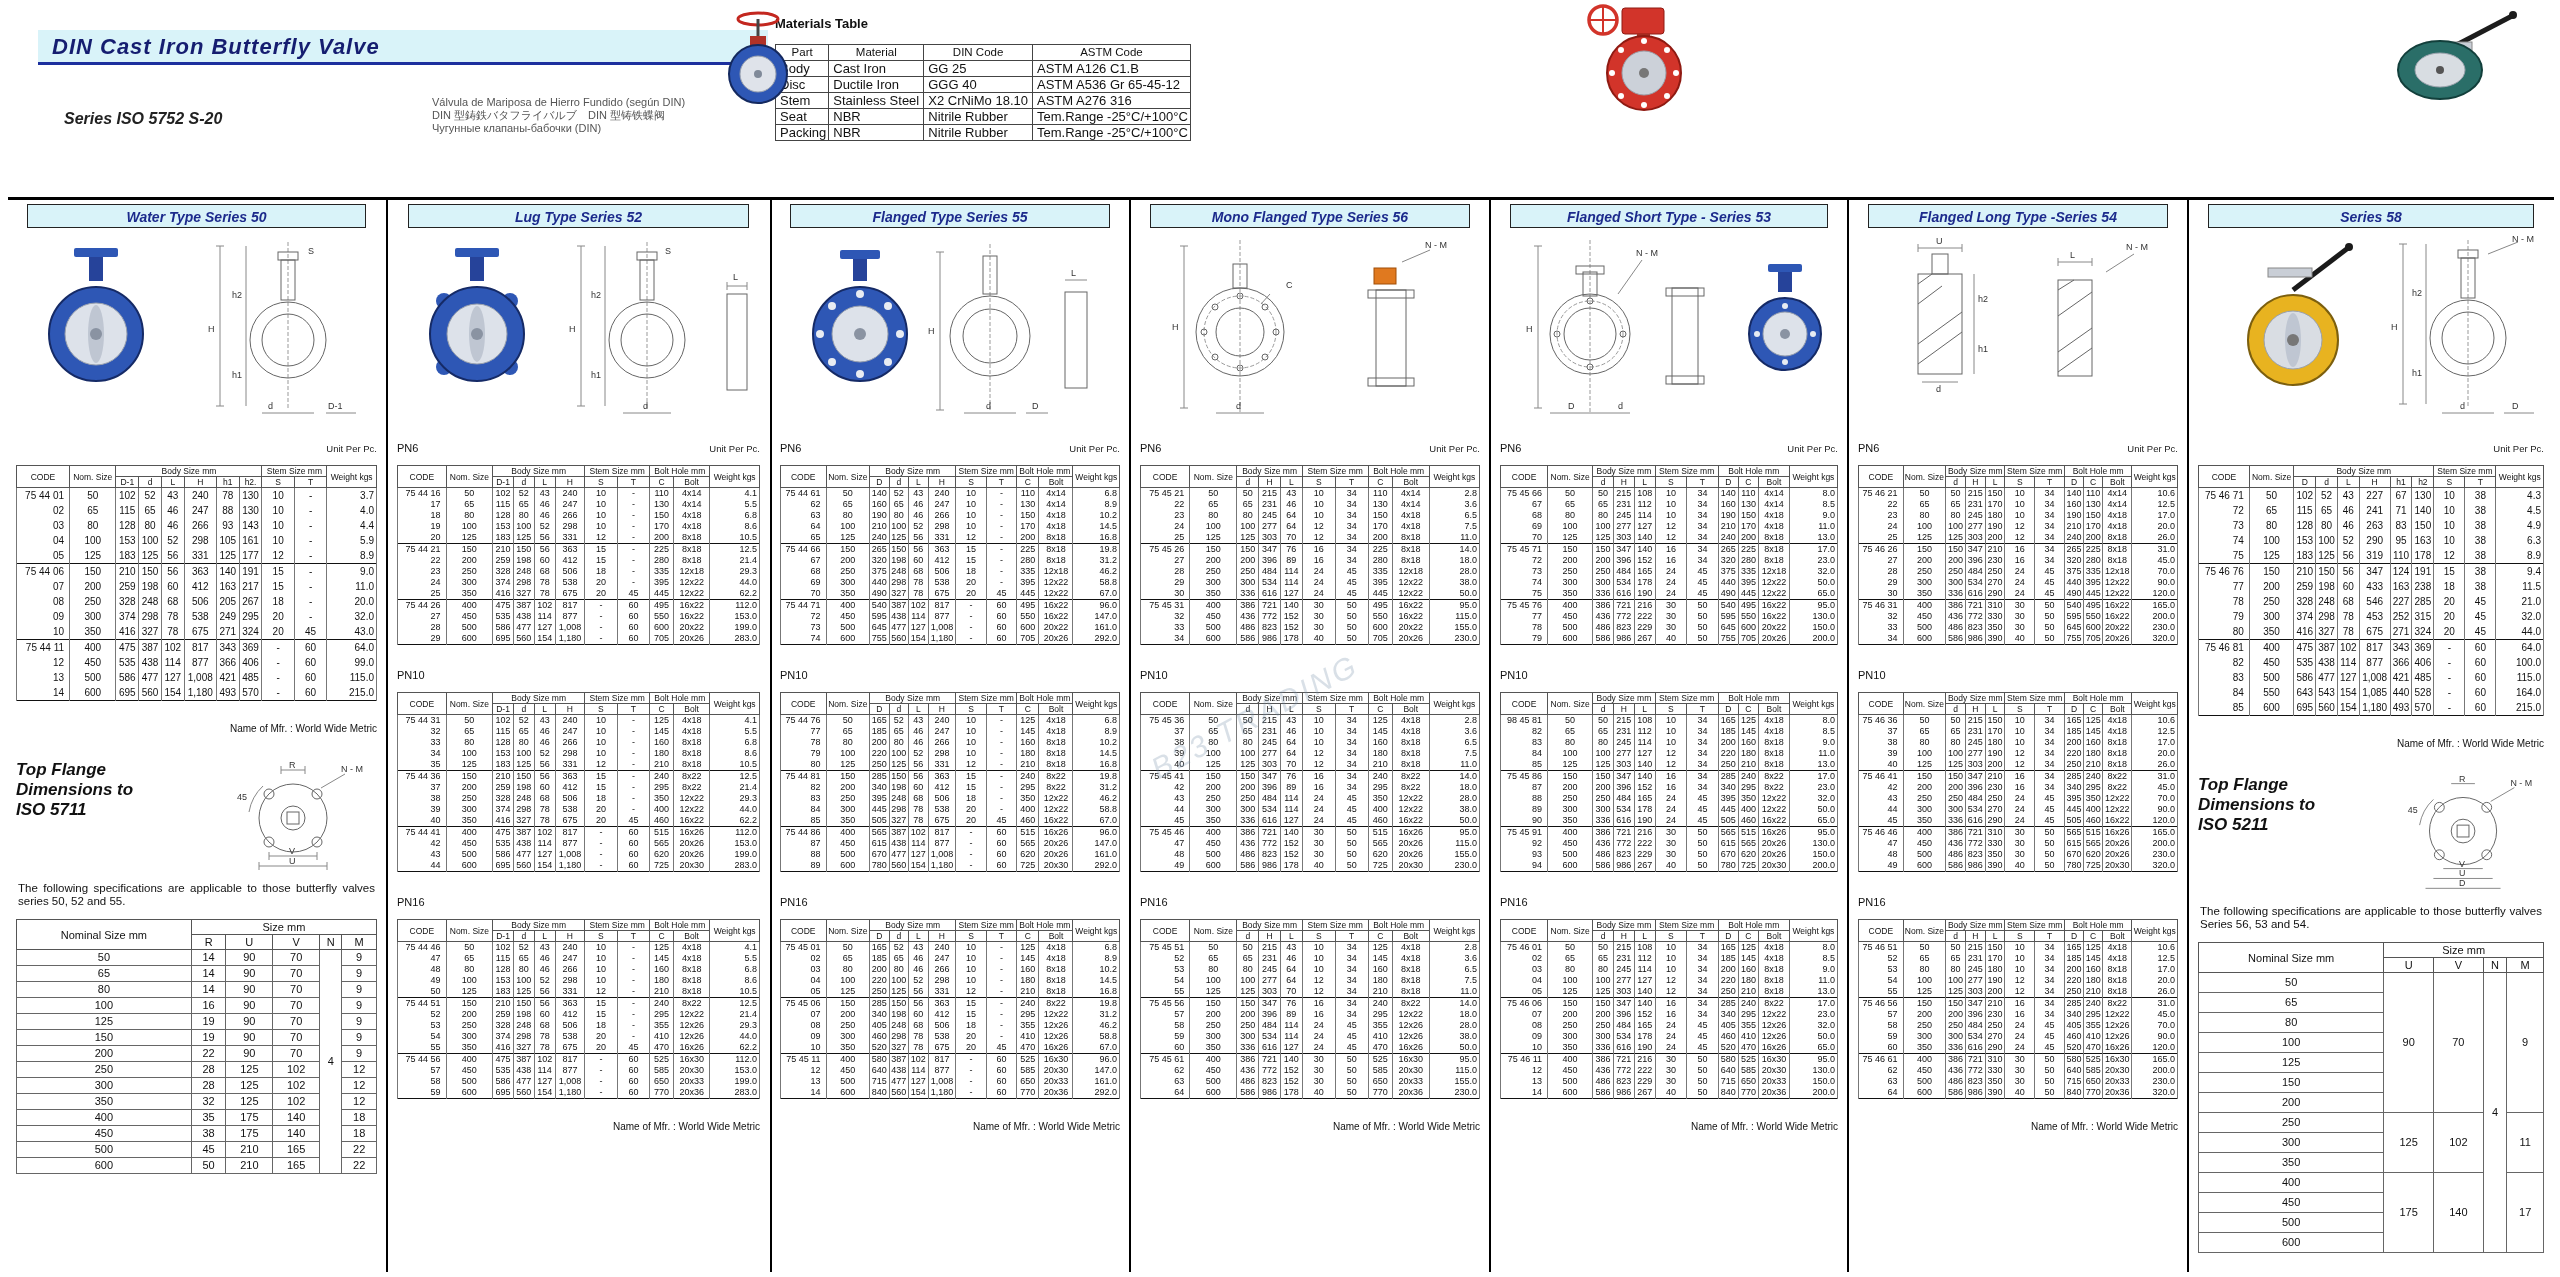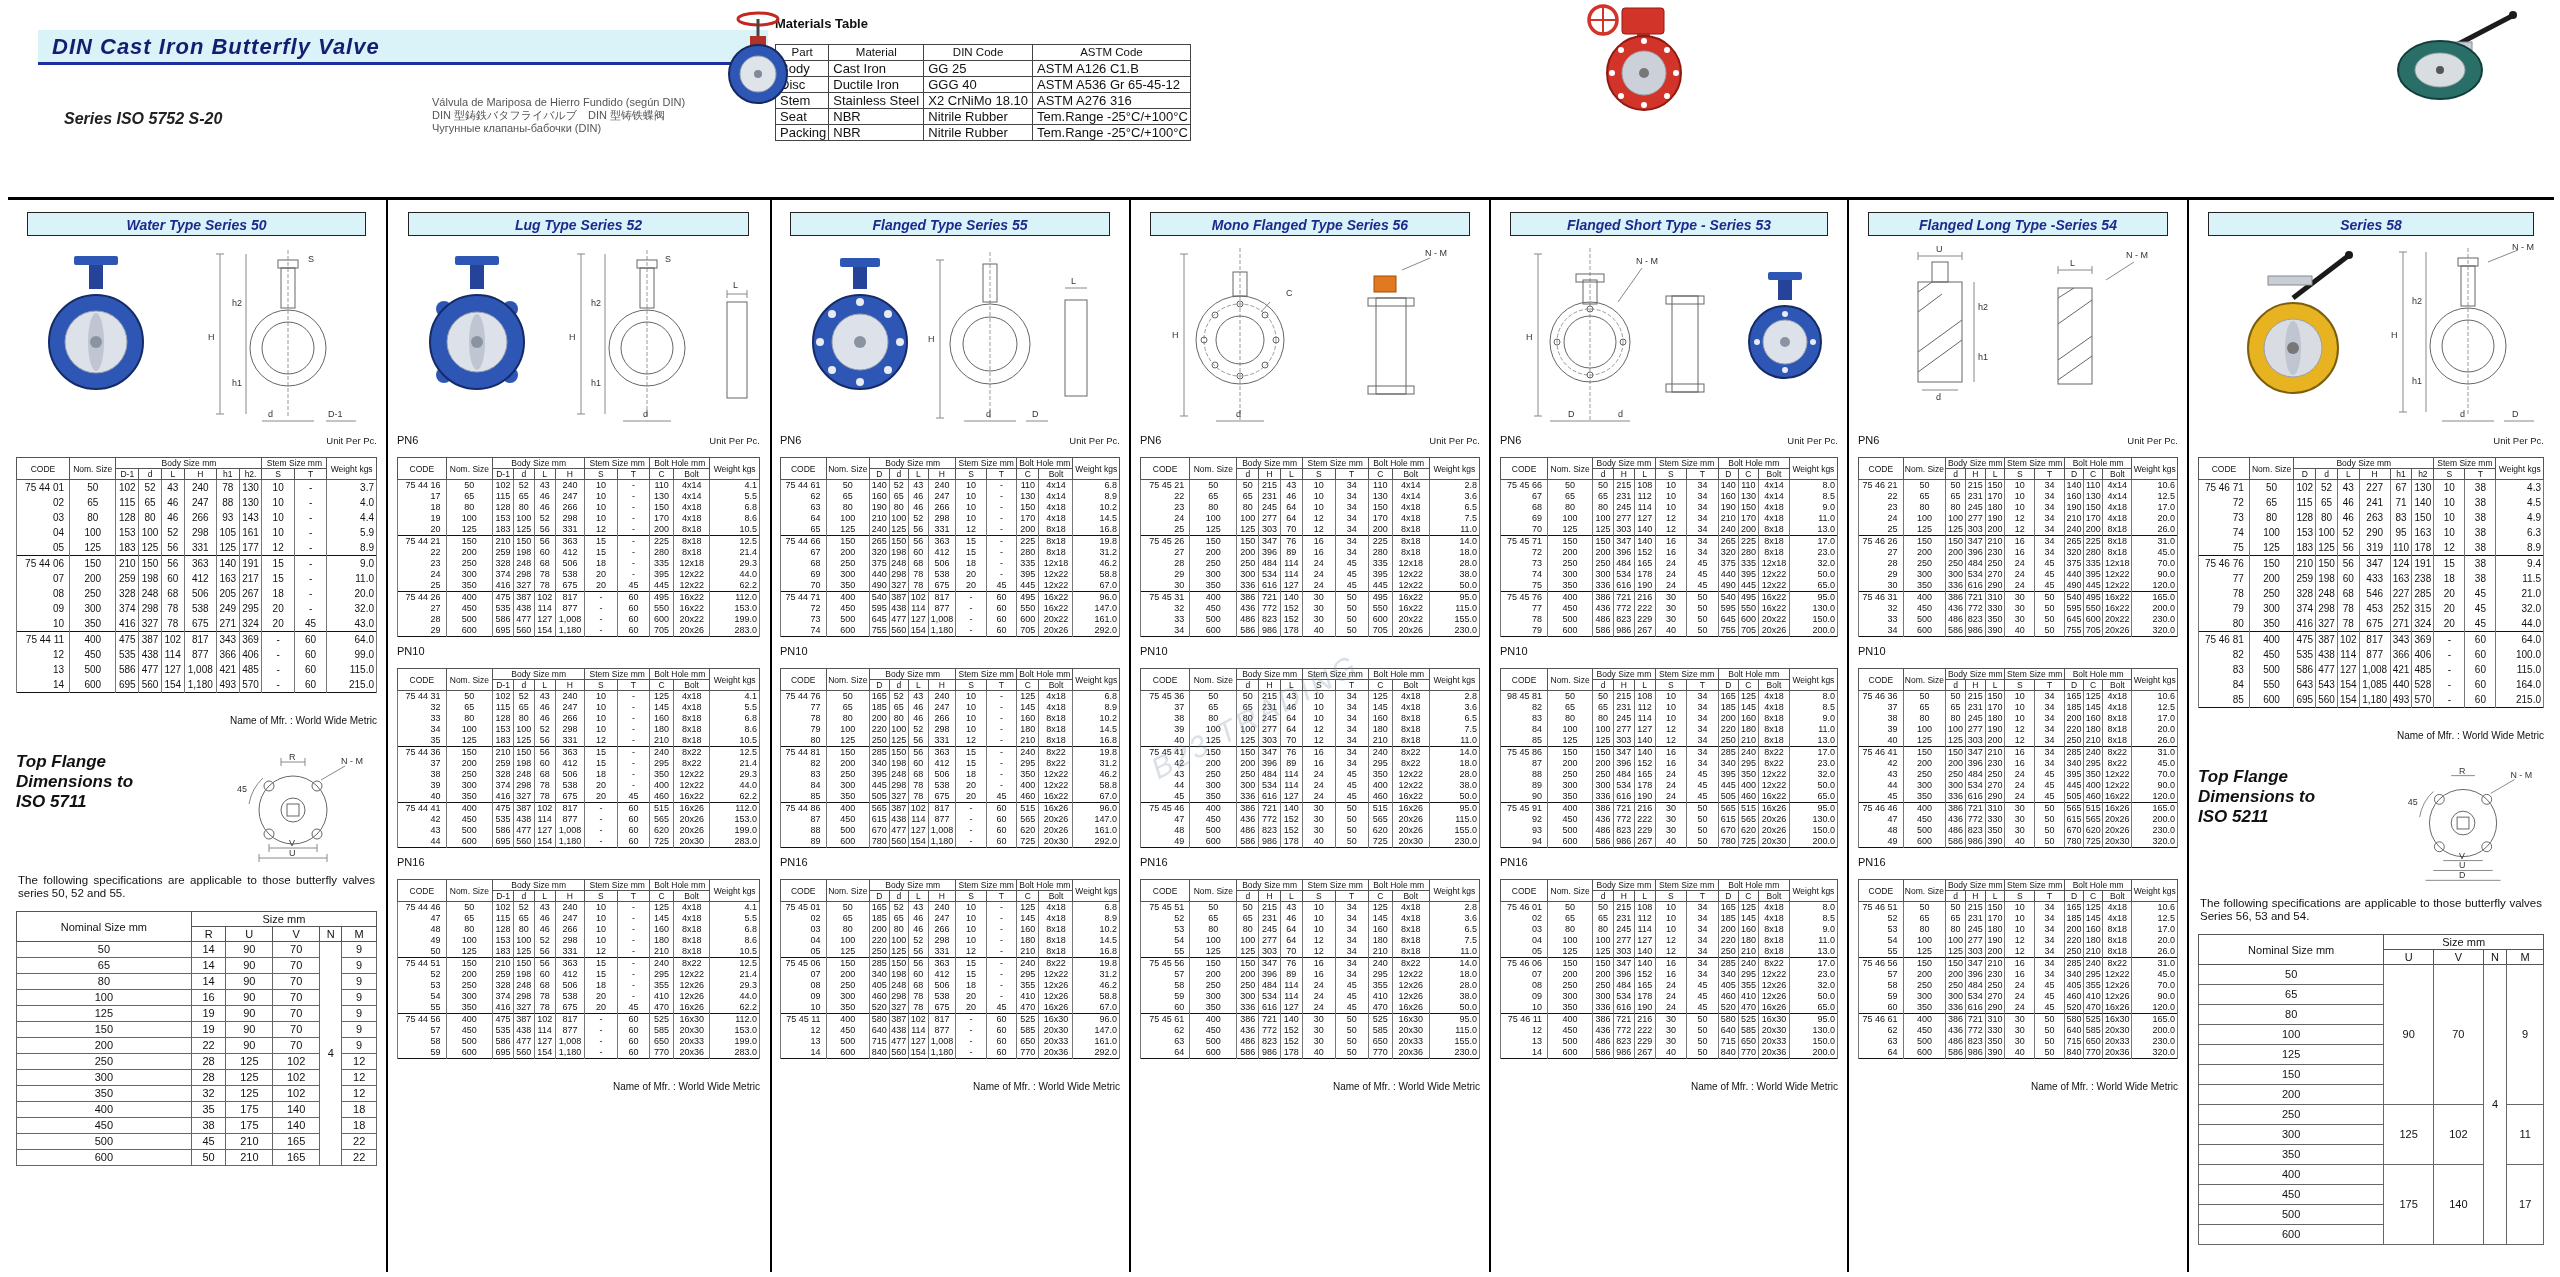--- a/index.html
+++ b/index.html
@@ -6,23 +6,23 @@
   body{width:2560px;height:1277px;position:relative;font-family:"Liberation Sans",sans-serif;overflow:hidden;color:#111;}
   .banner{position:absolute;left:38px;top:30px;width:730px;height:32px;background:#d9f3f9;border-bottom:3px solid #1c2f9e;}
   .banner .t{font-size:22px;font-style:italic;font-weight:bold;color:#151d70;padding:4px 0 0 14px;letter-spacing:1px;}
   .serieslabel{position:absolute;left:64px;top:110px;font-size:16px;font-style:italic;font-weight:bold;color:#222;}
   .desc{position:absolute;left:432px;top:96px;font-size:11px;color:#555;line-height:13px;}
   .mtlabel{position:absolute;left:775px;top:16px;font-size:13px;font-weight:bold;color:#111;}
   .mtwrap{position:absolute;left:775px;top:33px;width:366px;}
   .toprule{position:absolute;left:8px;top:197px;width:2546px;height:3px;background:#000;}
   .vdiv{position:absolute;top:197px;width:2px;height:1075px;background:#000;}
   .col{position:absolute;top:200px;height:1075px;box-sizing:border-box;padding:0 8px;}
-  .stitle{margin:12px auto 0;width:94%;height:24px;line-height:24px;background:#d9f3f9;border:1px solid #222;color:#1c2a8c;font-style:italic;font-weight:bold;font-size:14px;text-align:center;box-sizing:border-box;}
+  .stitle{margin:4px auto 0;width:94%;height:24px;line-height:24px;background:#d9f3f9;border:1px solid #222;color:#1c2a8c;font-style:italic;font-weight:bold;font-size:14px;text-align:center;box-sizing:border-box;}
   .draw{height:186px;margin-top:4px;}
-  .tbar{display:flex;justify-content:space-between;align-items:flex-end;height:15px;margin-top:5px;}
+  .tbar{display:flex;justify-content:space-between;align-items:flex-end;height:15px;margin-top:21px;}
   .pn{font-size:11px;font-weight:normal;}
   .unit{font-size:9.5px;color:#222;}
   .dt{border-collapse:collapse;width:100%;border:1.5px solid #111;margin-top:11px;}
   .dt th{border:1px solid #555;font-size:8.5px;font-weight:normal;padding:0;line-height:10px;text-align:center;}
   .dt td{border-left:1px solid #777;border-right:1px solid #777;font-size:9px;text-align:center;padding:0 1px;line-height:11px;white-space:nowrap;}
   .dt thead{border-bottom:1.5px solid #111;}
   .dt tr.grp td{border-top:1.5px solid #111;}
   .dt td.code{text-align:right;padding-right:5px;}
   .dt td:last-child{text-align:right;padding-right:2px;}
   .big td{font-size:10px;line-height:15px;}

